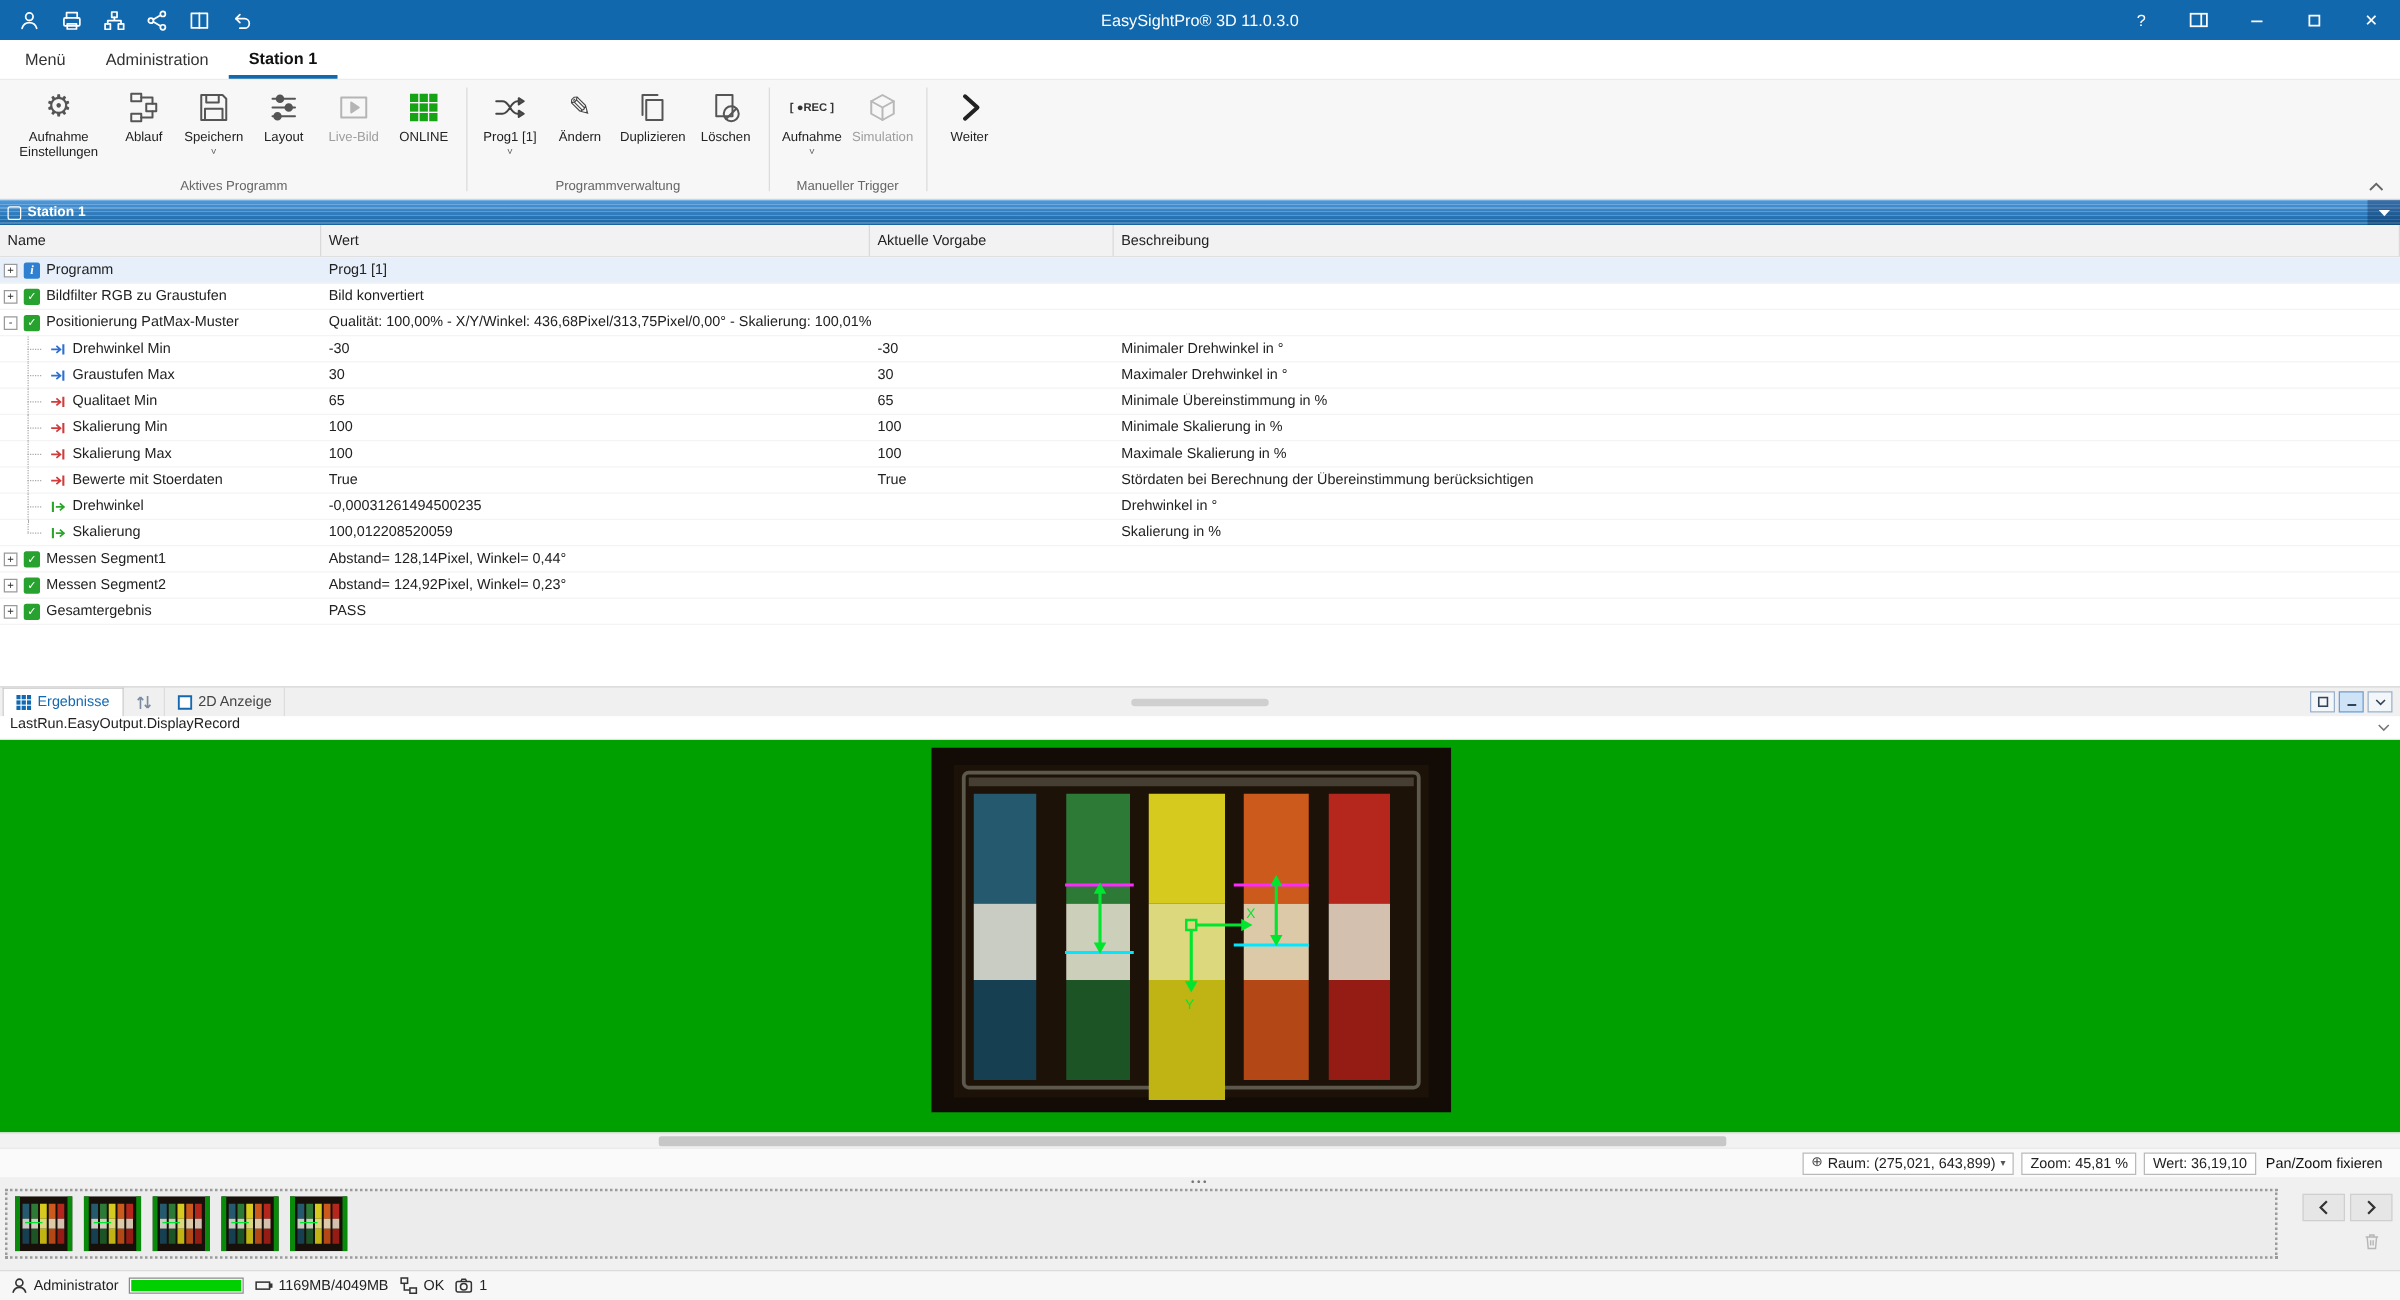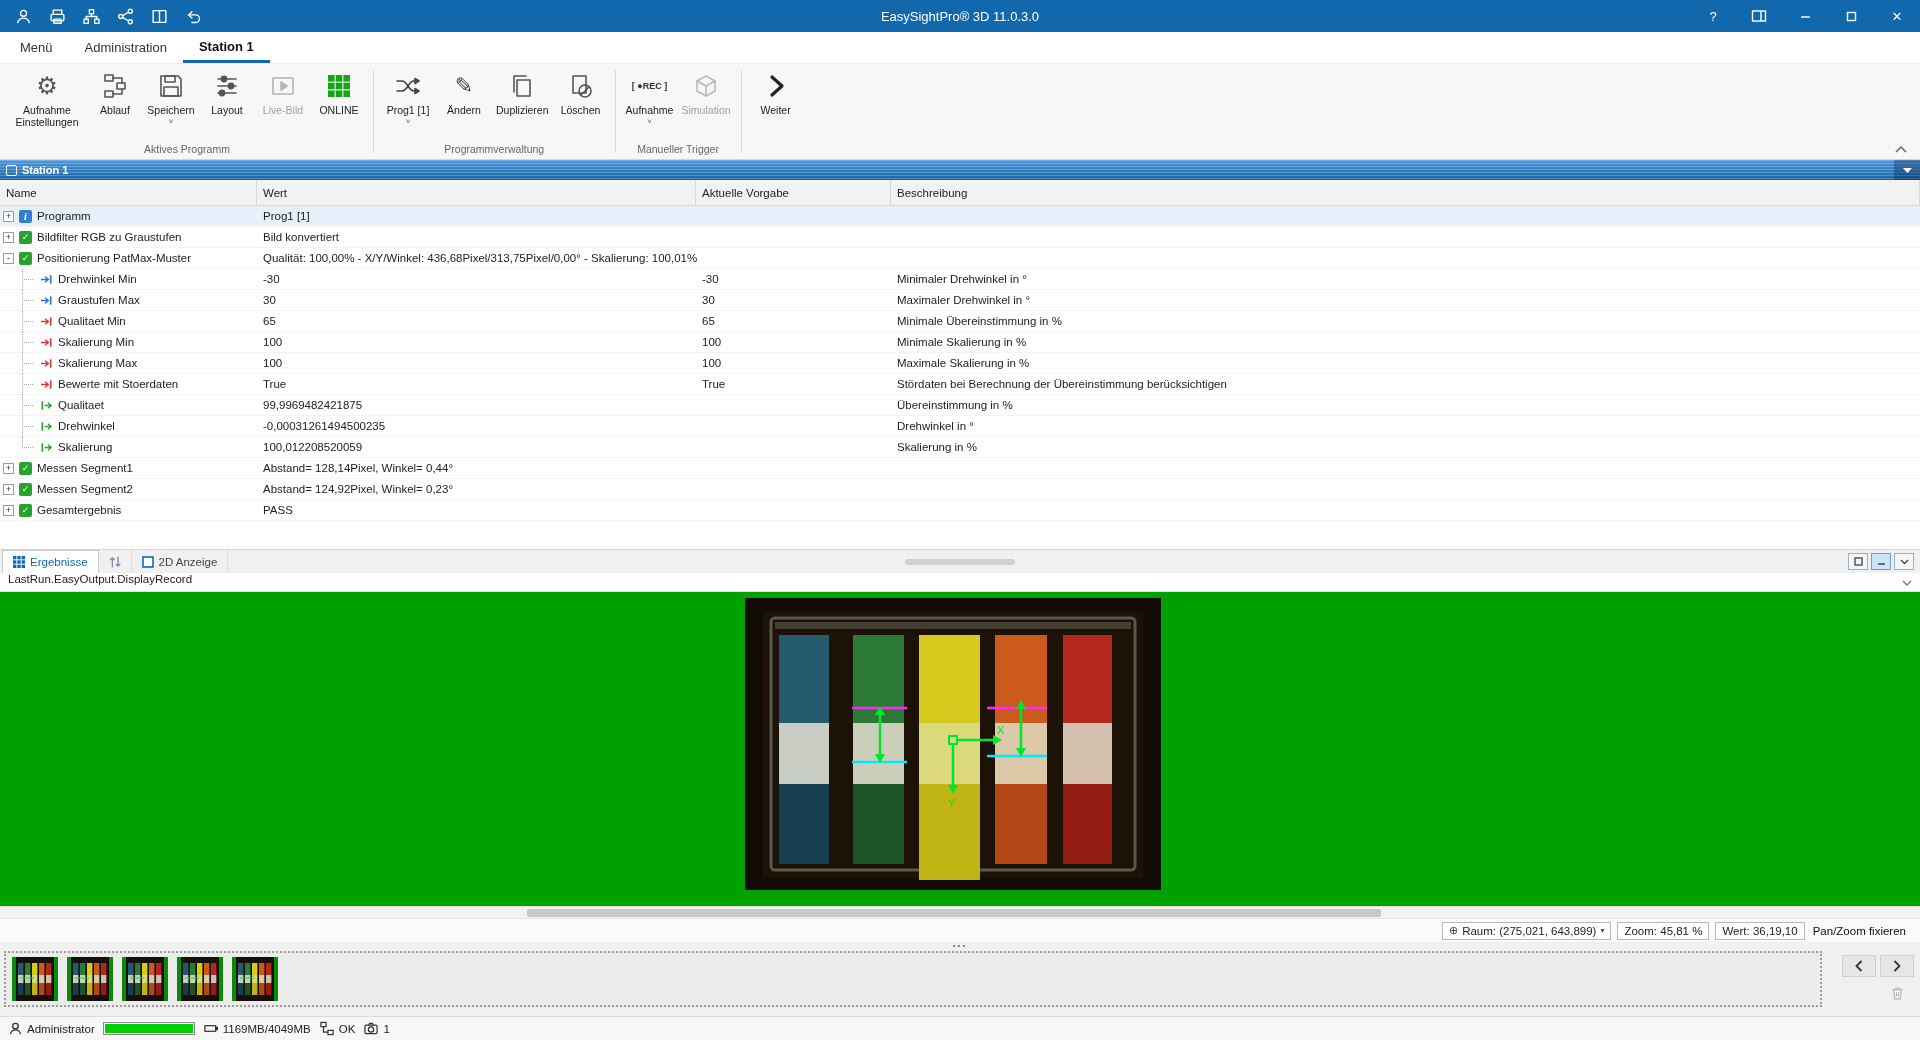--- a/index.html
+++ b/index.html
@@ -477,35 +477,20 @@
             <svg width="13" height="13" viewBox="0 0 14 14">
               <path d="M1 7h7M5.5 4L9 7l-3.5 3" fill="none" stroke="#d23b3b" stroke-width="1.5"></path>
               <path d="M11.5 2.5v9" stroke="#d23b3b" stroke-width="1.8"></path>
             </svg>
           </span>
           <span class="nlabel">Bewerte mit Stoerdaten</span>
         </div>
         <div class="cell c-wert">True</div>
         <div class="cell c-vorg">True</div>
         <div class="cell c-besc">Stördaten bei Berechnung der Übereinstimmung berücksichtigen</div>
-      </div>
-      <div class="trow">
-        <div class="cell c-name nm">
-          <span class="connector"></span>
-          <span class="sicon">
-            <svg width="13" height="13" viewBox="0 0 14 14">
-              <path d="M2.5 2.5v9" stroke="#2aa52a" stroke-width="1.8"></path>
-              <path d="M5 7h7M8.5 4L12 7l-3.5 3" fill="none" stroke="#2aa52a" stroke-width="1.5"></path>
-            </svg>
-          </span>
-          <span class="nlabel">Qualitaet</span>
-        </div>
-        <div class="cell c-wert">99,9969482421875</div>
-        <div class="cell c-vorg"></div>
-        <div class="cell c-besc">Übereinstimmung in %</div>
       </div>
       <div class="trow">
         <div class="cell c-name nm">
           <span class="connector"></span>
           <span class="sicon">
             <svg width="13" height="13" viewBox="0 0 14 14">
               <path d="M2.5 2.5v9" stroke="#2aa52a" stroke-width="1.8"></path>
               <path d="M5 7h7M8.5 4L12 7l-3.5 3" fill="none" stroke="#2aa52a" stroke-width="1.5"></path>
             </svg>
           </span>

